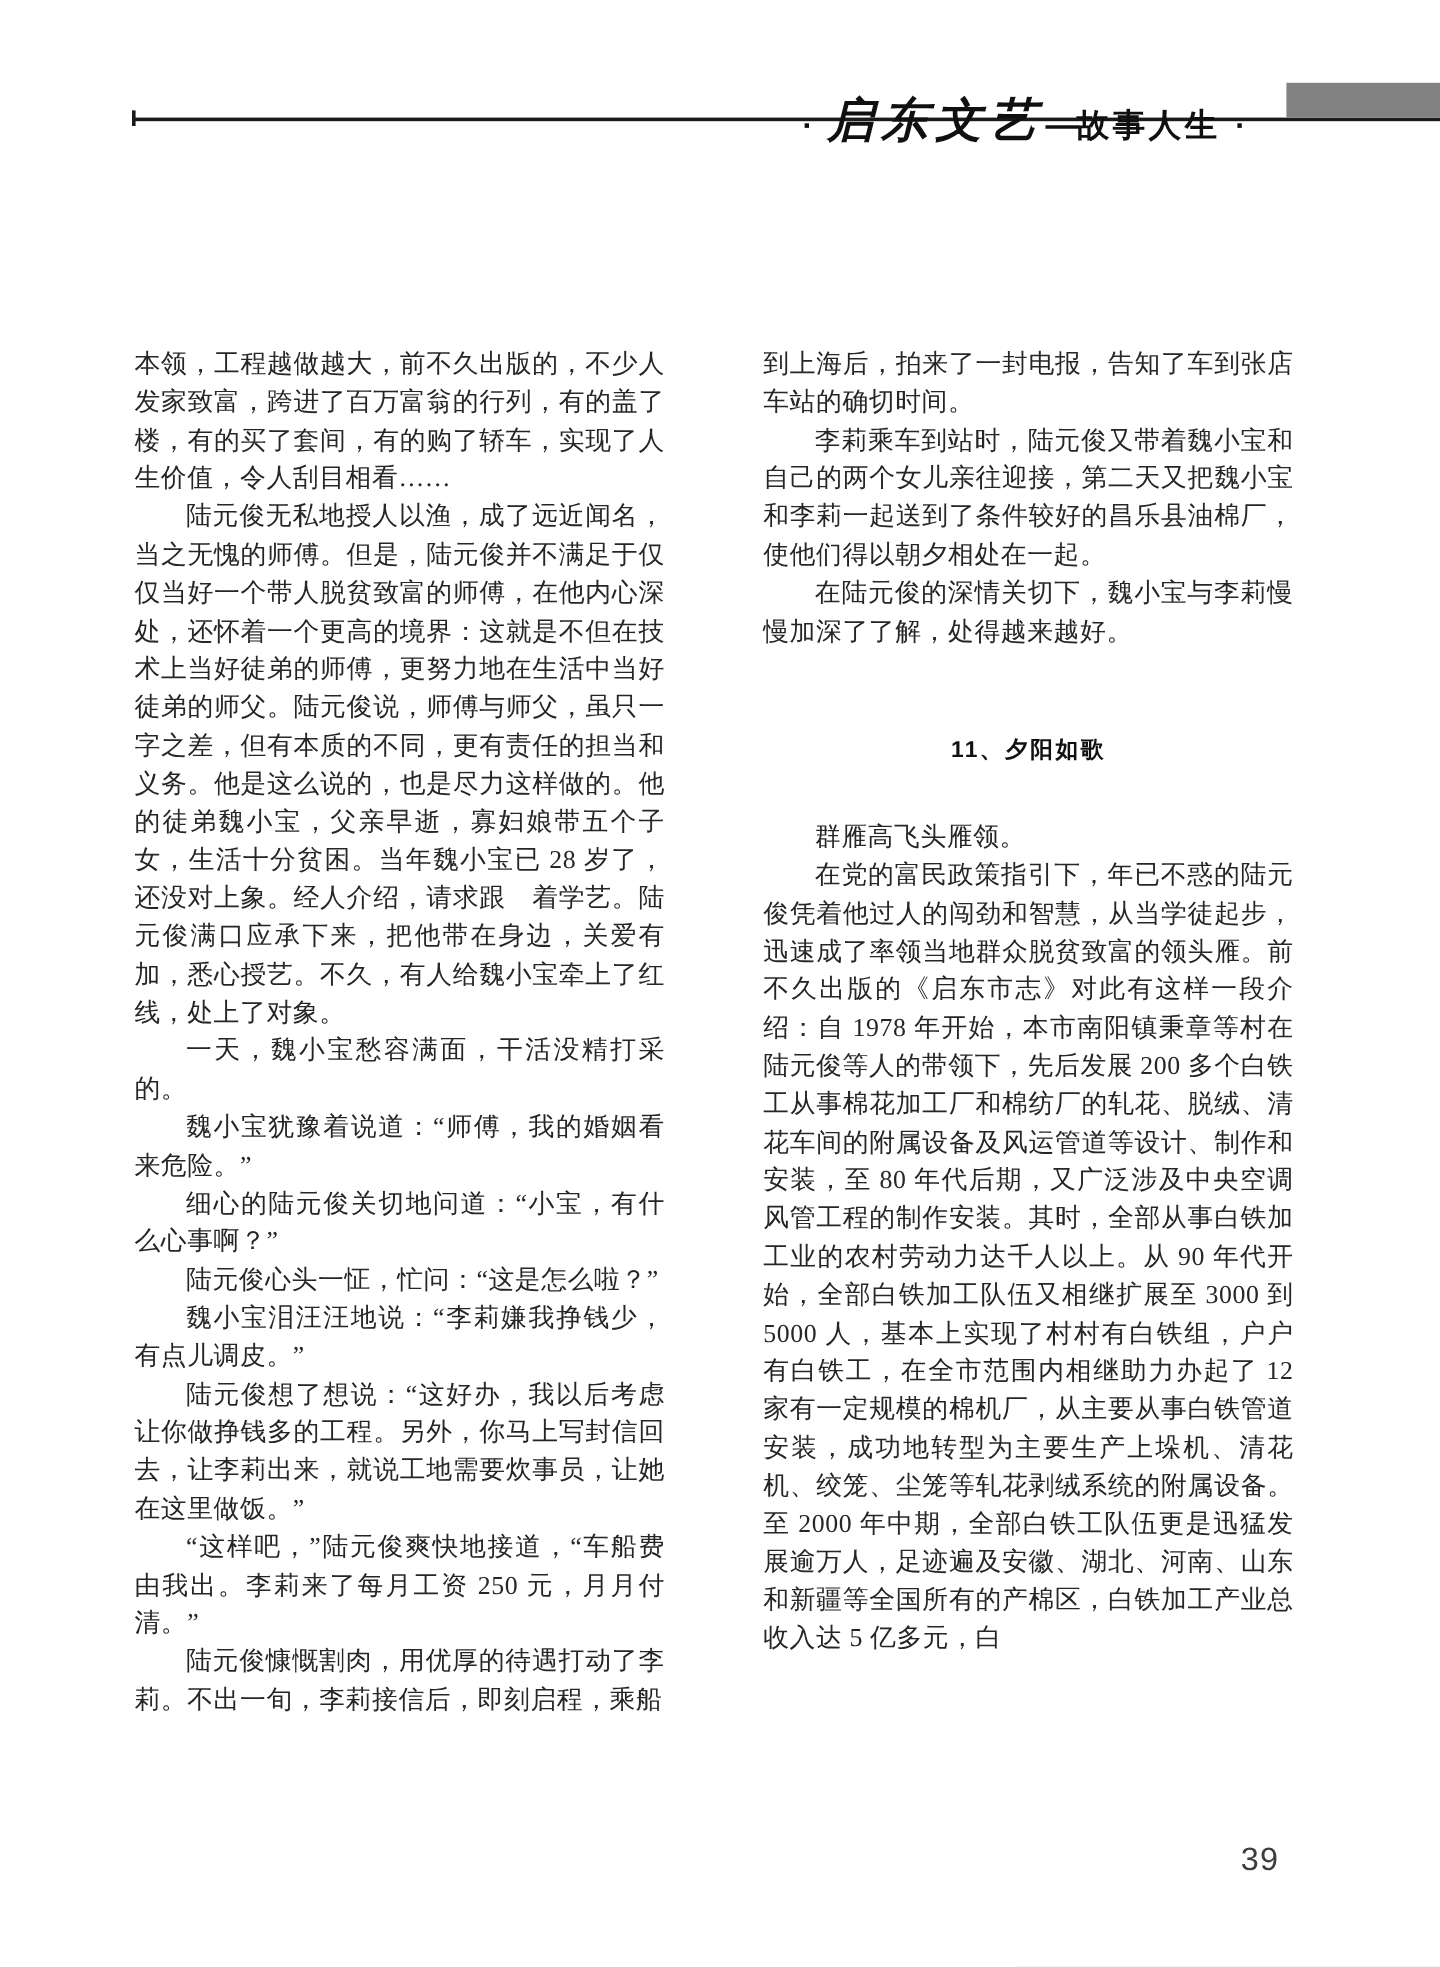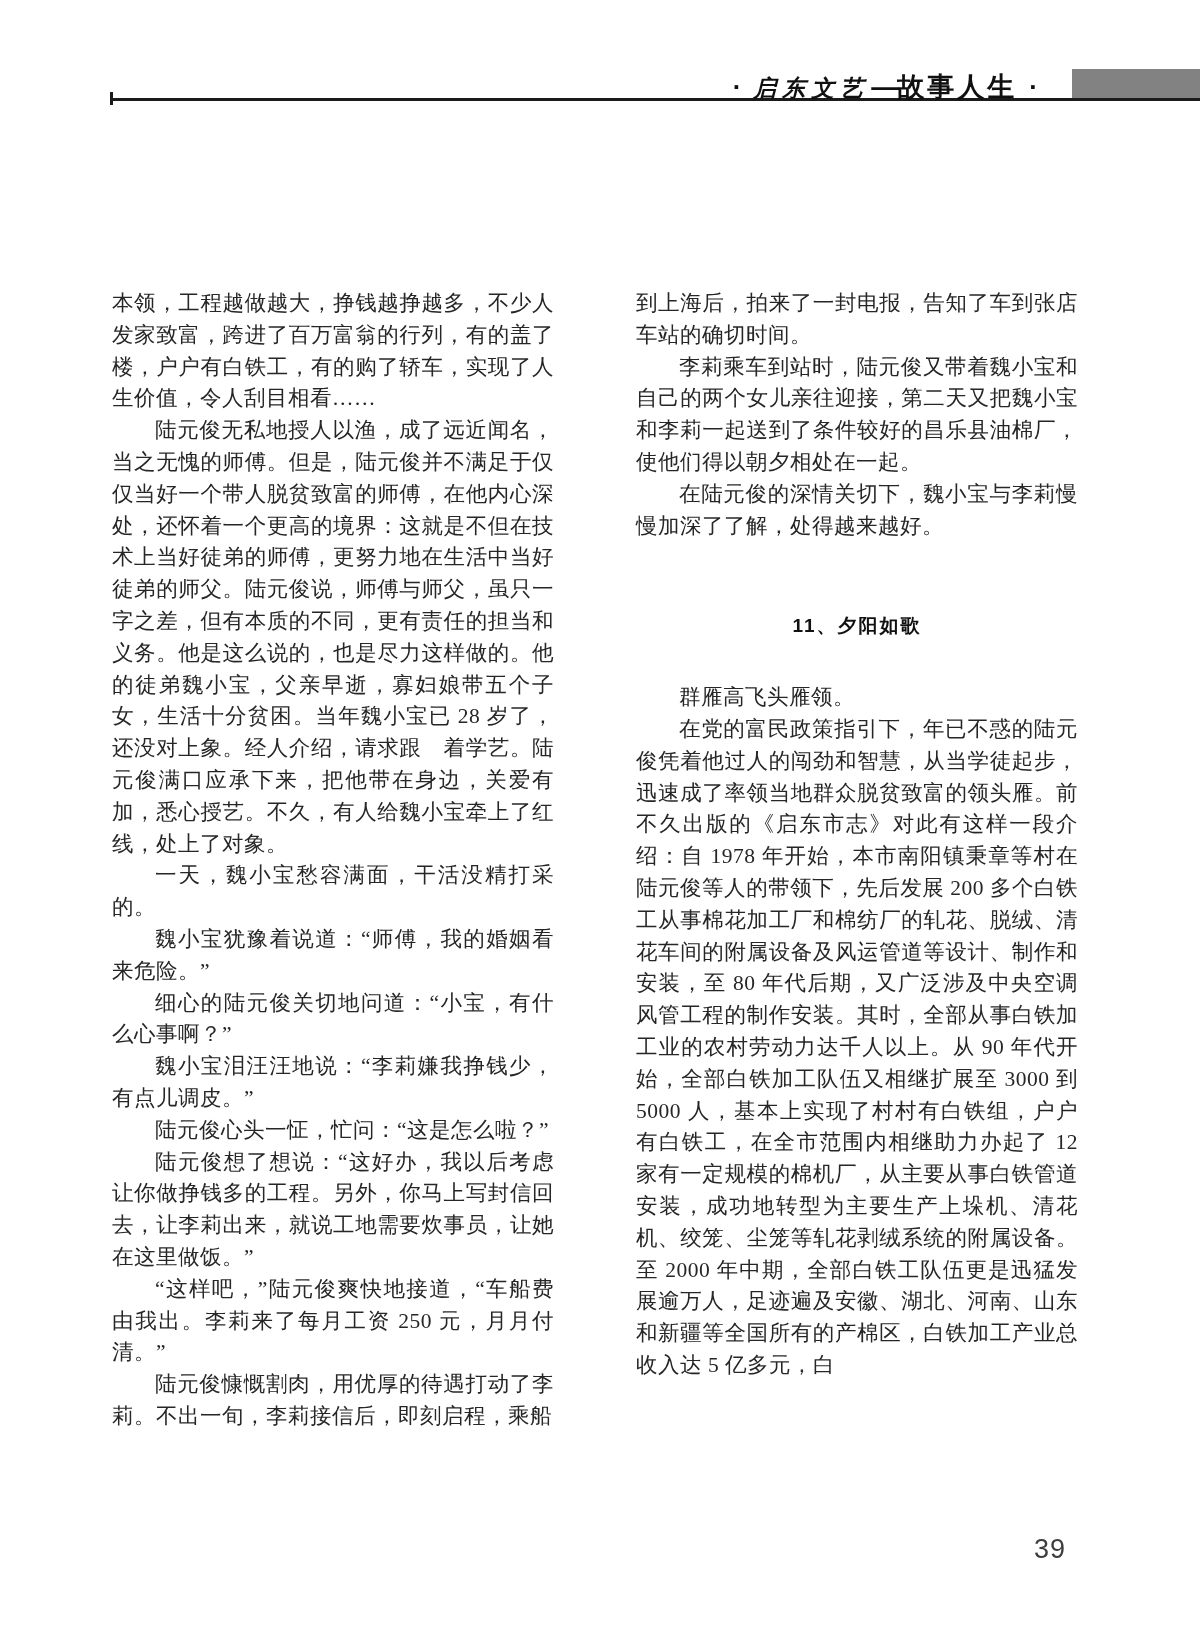--- a/index.html
+++ b/index.html
@@ -28,21 +28,21 @@
   .header-title {
     position:absolute; top:56px; right:150px;
     display:flex; align-items:baseline; white-space:nowrap;
     color:#101010;
   }
   .header-bullet {
     font-size:26px; font-weight:bold; padding:0 12px;
     font-family:"Liberation Sans",sans-serif;
   }
   .magazine-name {
-    font-size:23px; font-weight:bold; font-style:italic;
+    font-size:39px; font-weight:bold; font-style:italic;
     letter-spacing:6px;
     font-family:"Liberation Serif","DejaVu Serif",serif;
     margin-top:17px;
   }
   .header-dash {
     font-size:28px; font-weight:600;
     font-family:"Liberation Sans",sans-serif;
     margin:0 -2px 0 2px;
   }
   .section-name {
@@ -85,27 +85,27 @@
 
   <div class="header-title">
     <span class="header-bullet">·</span>
     <span class="magazine-name">启东文艺</span>
     <span class="header-dash">—</span>
     <span class="section-name">故事人生</span>
     <span class="header-bullet">·</span>
   </div>
 
   <div class="col col-left">
-    <p>本领，工程越做越大，挣钱越挣越多，不少人发家致富，跨进了百万富翁的行列，有的盖了楼，户户有白铁工，有的购了轿车，实现了人生价值，令人刮目相看……</p>
+    <p>本领，工程越做越大，前不久出版的，不少人发家致富，跨进了百万富翁的行列，有的盖了楼，有的买了套间，有的购了轿车，实现了人生价值，令人刮目相看……</p>
     <p class="indent">陆元俊无私地授人以渔，成了远近闻名，当之无愧的师傅。但是，陆元俊并不满足于仅仅当好一个带人脱贫致富的师傅，在他内心深处，还怀着一个更高的境界：这就是不但在技术上当好徒弟的师傅，更努力地在生活中当好徒弟的师父。陆元俊说，师傅与师父，虽只一字之差，但有本质的不同，更有责任的担当和义务。他是这么说的，也是尽力这样做的。他的徒弟魏小宝，父亲早逝，寡妇娘带五个子女，生活十分贫困。当年魏小宝已 28 岁了，还没对上象。经人介绍，请求跟　着学艺。陆元俊满口应承下来，把他带在身边，关爱有加，悉心授艺。不久，有人给魏小宝牵上了红线，处上了对象。</p>
     <p class="indent">一天，魏小宝愁容满面，干活没精打采的。</p>
     <p class="indent">魏小宝犹豫着说道：“师傅，我的婚姻看来危险。”</p>
     <p class="indent">细心的陆元俊关切地问道：“小宝，有什么心事啊？”</p>
+    <p class="indent">陆元俊心头一怔，忙问：“这是怎么啦？”</p>
     <p class="indent">魏小宝泪汪汪地说：“李莉嫌我挣钱少，有点儿调皮。”</p>
-    <p class="indent">陆元俊心头一怔，忙问：“这是怎么啦？”</p>
     <p class="indent">陆元俊想了想说：“这好办，我以后考虑让你做挣钱多的工程。另外，你马上写封信回去，让李莉出来，就说工地需要炊事员，让她在这里做饭。”</p>
     <p class="indent">“这样吧，”陆元俊爽快地接道，“车船费由我出。李莉来了每月工资 250 元，月月付清。”</p>
     <p class="indent">陆元俊慷慨割肉，用优厚的待遇打动了李莉。不出一旬，李莉接信后，即刻启程，乘船</p>
   </div>
 
   <div class="col col-right">
     <p>到上海后，拍来了一封电报，告知了车到张店车站的确切时间。</p>
     <p class="indent">李莉乘车到站时，陆元俊又带着魏小宝和自己的两个女儿亲往迎接，第二天又把魏小宝和李莉一起送到了条件较好的昌乐县油棉厂，使他们得以朝夕相处在一起。</p>
     <p class="indent">在陆元俊的深情关切下，魏小宝与李莉慢慢加深了了解，处得越来越好。</p>
     <p class="section-heading">11、夕阳如歌</p>

